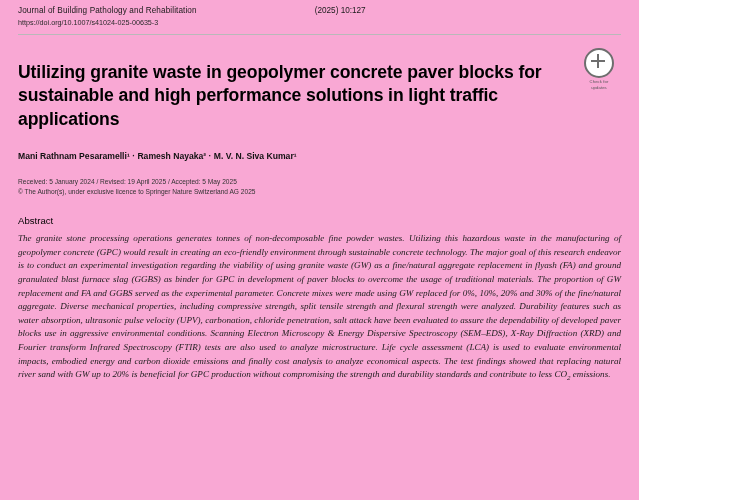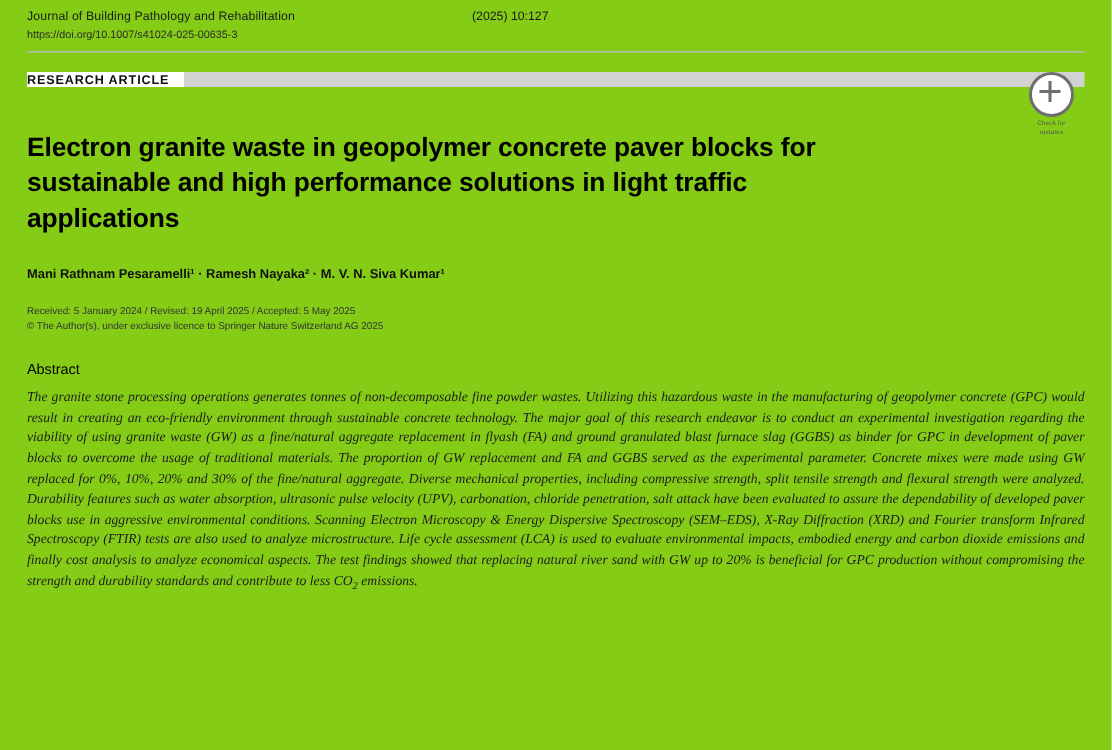--- a/index.html
+++ b/index.html
@@ -9,25 +9,25 @@
   }
   body {
     width: 741px;
     height: 500px;
     overflow: hidden;
     font-family: "Liberation Serif", serif;
     color: #000000;
   }
   .page {
     position: relative;
-    width: 741px;
+    width: 639px;
     height: 500px;
     box-sizing: border-box;
     padding: 0 18px;
-    background: #84cc16;
+    background: #f9a8d4;
   }
 
   
   .journal-header {
     padding-top: 6px;
     display: block;
   }
   .journal-line1 {
     display: flex;
     align-items: baseline;
@@ -195,32 +195,28 @@
   <div class="journal-header">
     <div class="journal-line1">
       <span class="journal-title">Journal of Building Pathology and Rehabilitation</span>
       <span class="journal-volume">(2025) 10:127</span>
     </div>
     <div class="journal-doi">https://doi.org/10.1007/s41024-025-00635-3</div>
   </div>
 
   <hr class="rule">
 
-  <div class="article-type-row">
-    <span class="article-type">RESEARCH ARTICLE</span>
-    <span class="article-type-line"></span>
-  </div>
 
   <div class="crossmark">
     <div class="crossmark-circle"></div>
     <div class="crossmark-label">Check for</div>
     <div class="crossmark-label">updates</div>
   </div>
 
-  <h1 class="paper-title">Electron granite waste in geopolymer concrete paver blocks for sustainable and high performance solutions in light traffic applications</h1>
+  <h1 class="paper-title">Utilizing granite waste in geopolymer concrete paver blocks for sustainable and high performance solutions in light traffic applications</h1>
 
   <div class="authors">Mani Rathnam Pesaramelli¹ · Ramesh Nayaka² · M. V. N. Siva Kumar¹</div>
 
   <div class="history">Received: 5 January 2024 / Revised: 19 April 2025 / Accepted: 5 May 2025</div>
   <div class="copyright">© The Author(s), under exclusive licence to Springer Nature Switzerland AG 2025</div>
 
   <div class="abstract-heading">Abstract</div>
   <div class="abstract-body"><span>The granite stone processing operations generates tonnes of non-decomposable fine powder wastes. Utilizing this hazardous waste in the manufacturing of geopolymer concrete (GPC) would result in creating an eco-friendly environment through sustainable concrete technology. The major goal of this research endeavor is to conduct an experimental investigation regarding the viability of using granite waste (GW) as a fine/natural aggregate replacement in flyash (FA) and ground granulated blast furnace slag (GGBS) as binder for GPC in development of paver blocks to overcome the usage of traditional materials. The proportion of GW replacement and FA and GGBS served as the experimental parameter. Concrete mixes were made using GW replaced for 0%, 10%, 20% and 30% of the fine/natural aggregate. Diverse mechanical properties, including compressive strength, split tensile strength and flexural strength were analyzed. Durability features such as water absorption, ultrasonic pulse velocity (UPV), carbonation, chloride penetration, salt attack have been evaluated to assure the dependability of developed paver blocks use in aggressive environmental conditions. Scanning Electron Microscopy &amp; Energy Dispersive Spectroscopy (SEM–EDS), X-Ray Diffraction (XRD) and Fourier transform Infrared Spectroscopy (FTIR) tests are also used to analyze microstructure. Life cycle assessment (LCA) is used to evaluate environmental impacts, embodied energy and carbon dioxide emissions and finally cost analysis to analyze economical aspects. The test findings showed that replacing natural river sand with GW up to 20% is beneficial for GPC production without compromising the strength and durability standards and contribute to less CO</span><span class="sub">2</span><span> emissions.</span></div>
 
 </div>

